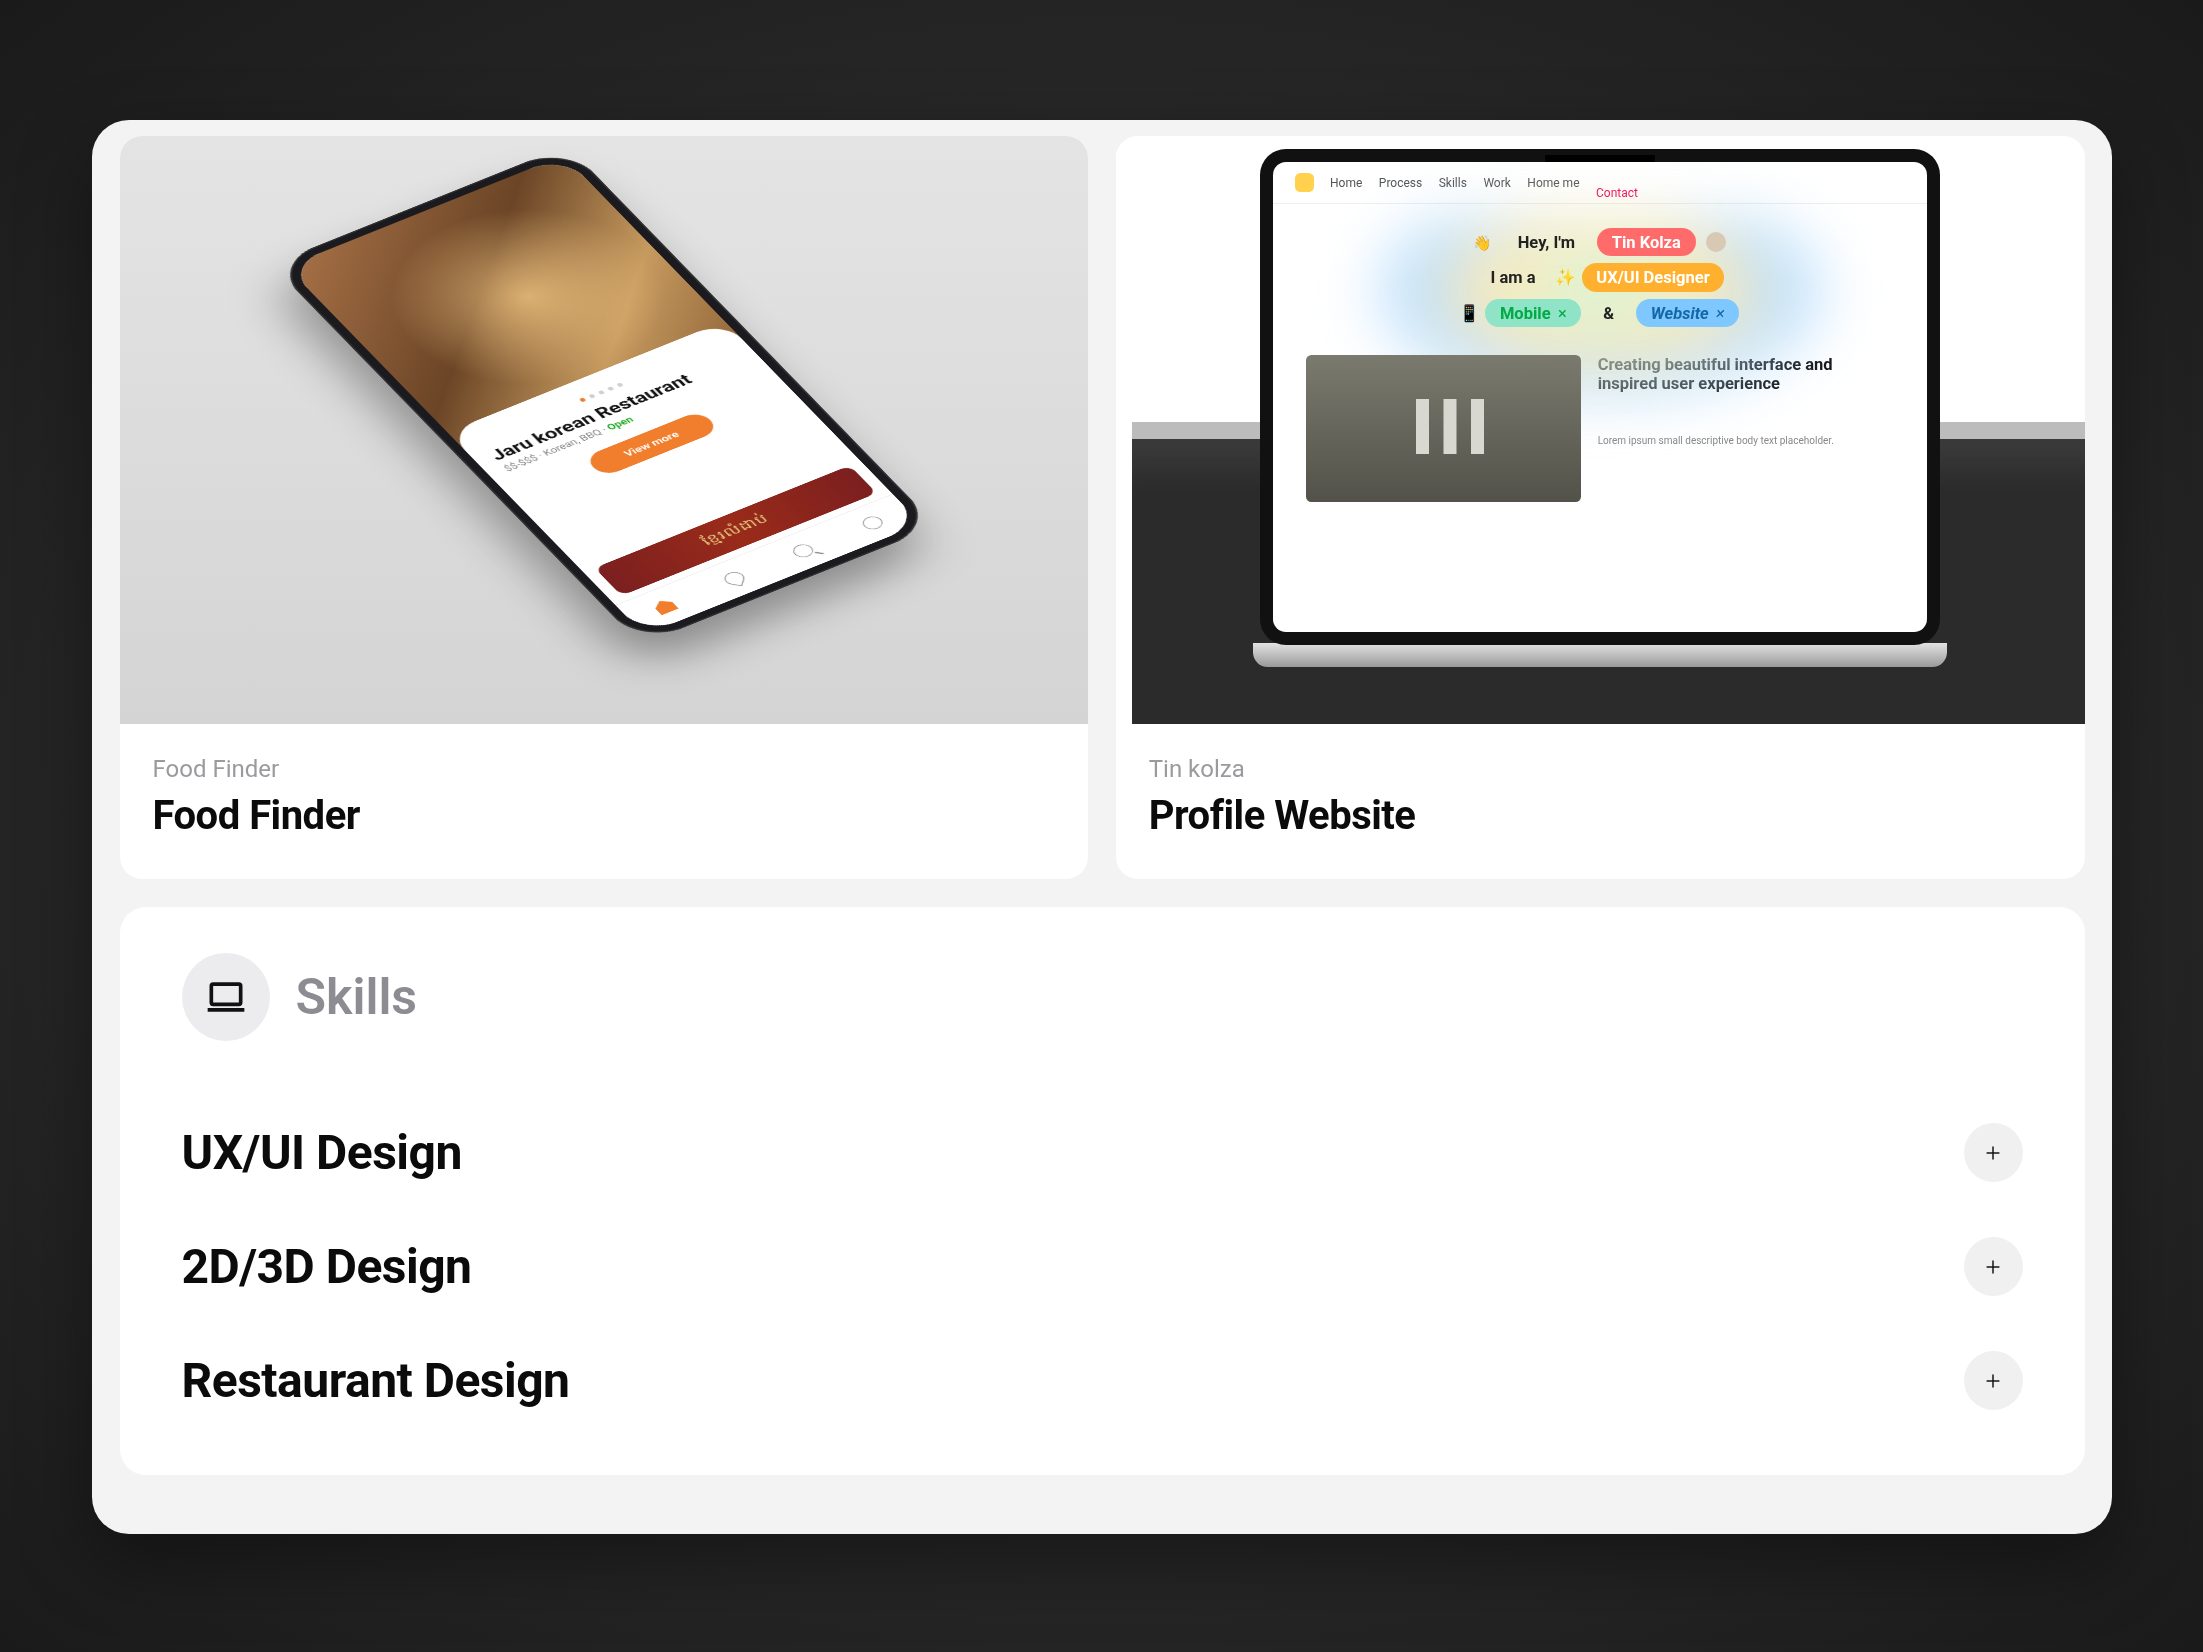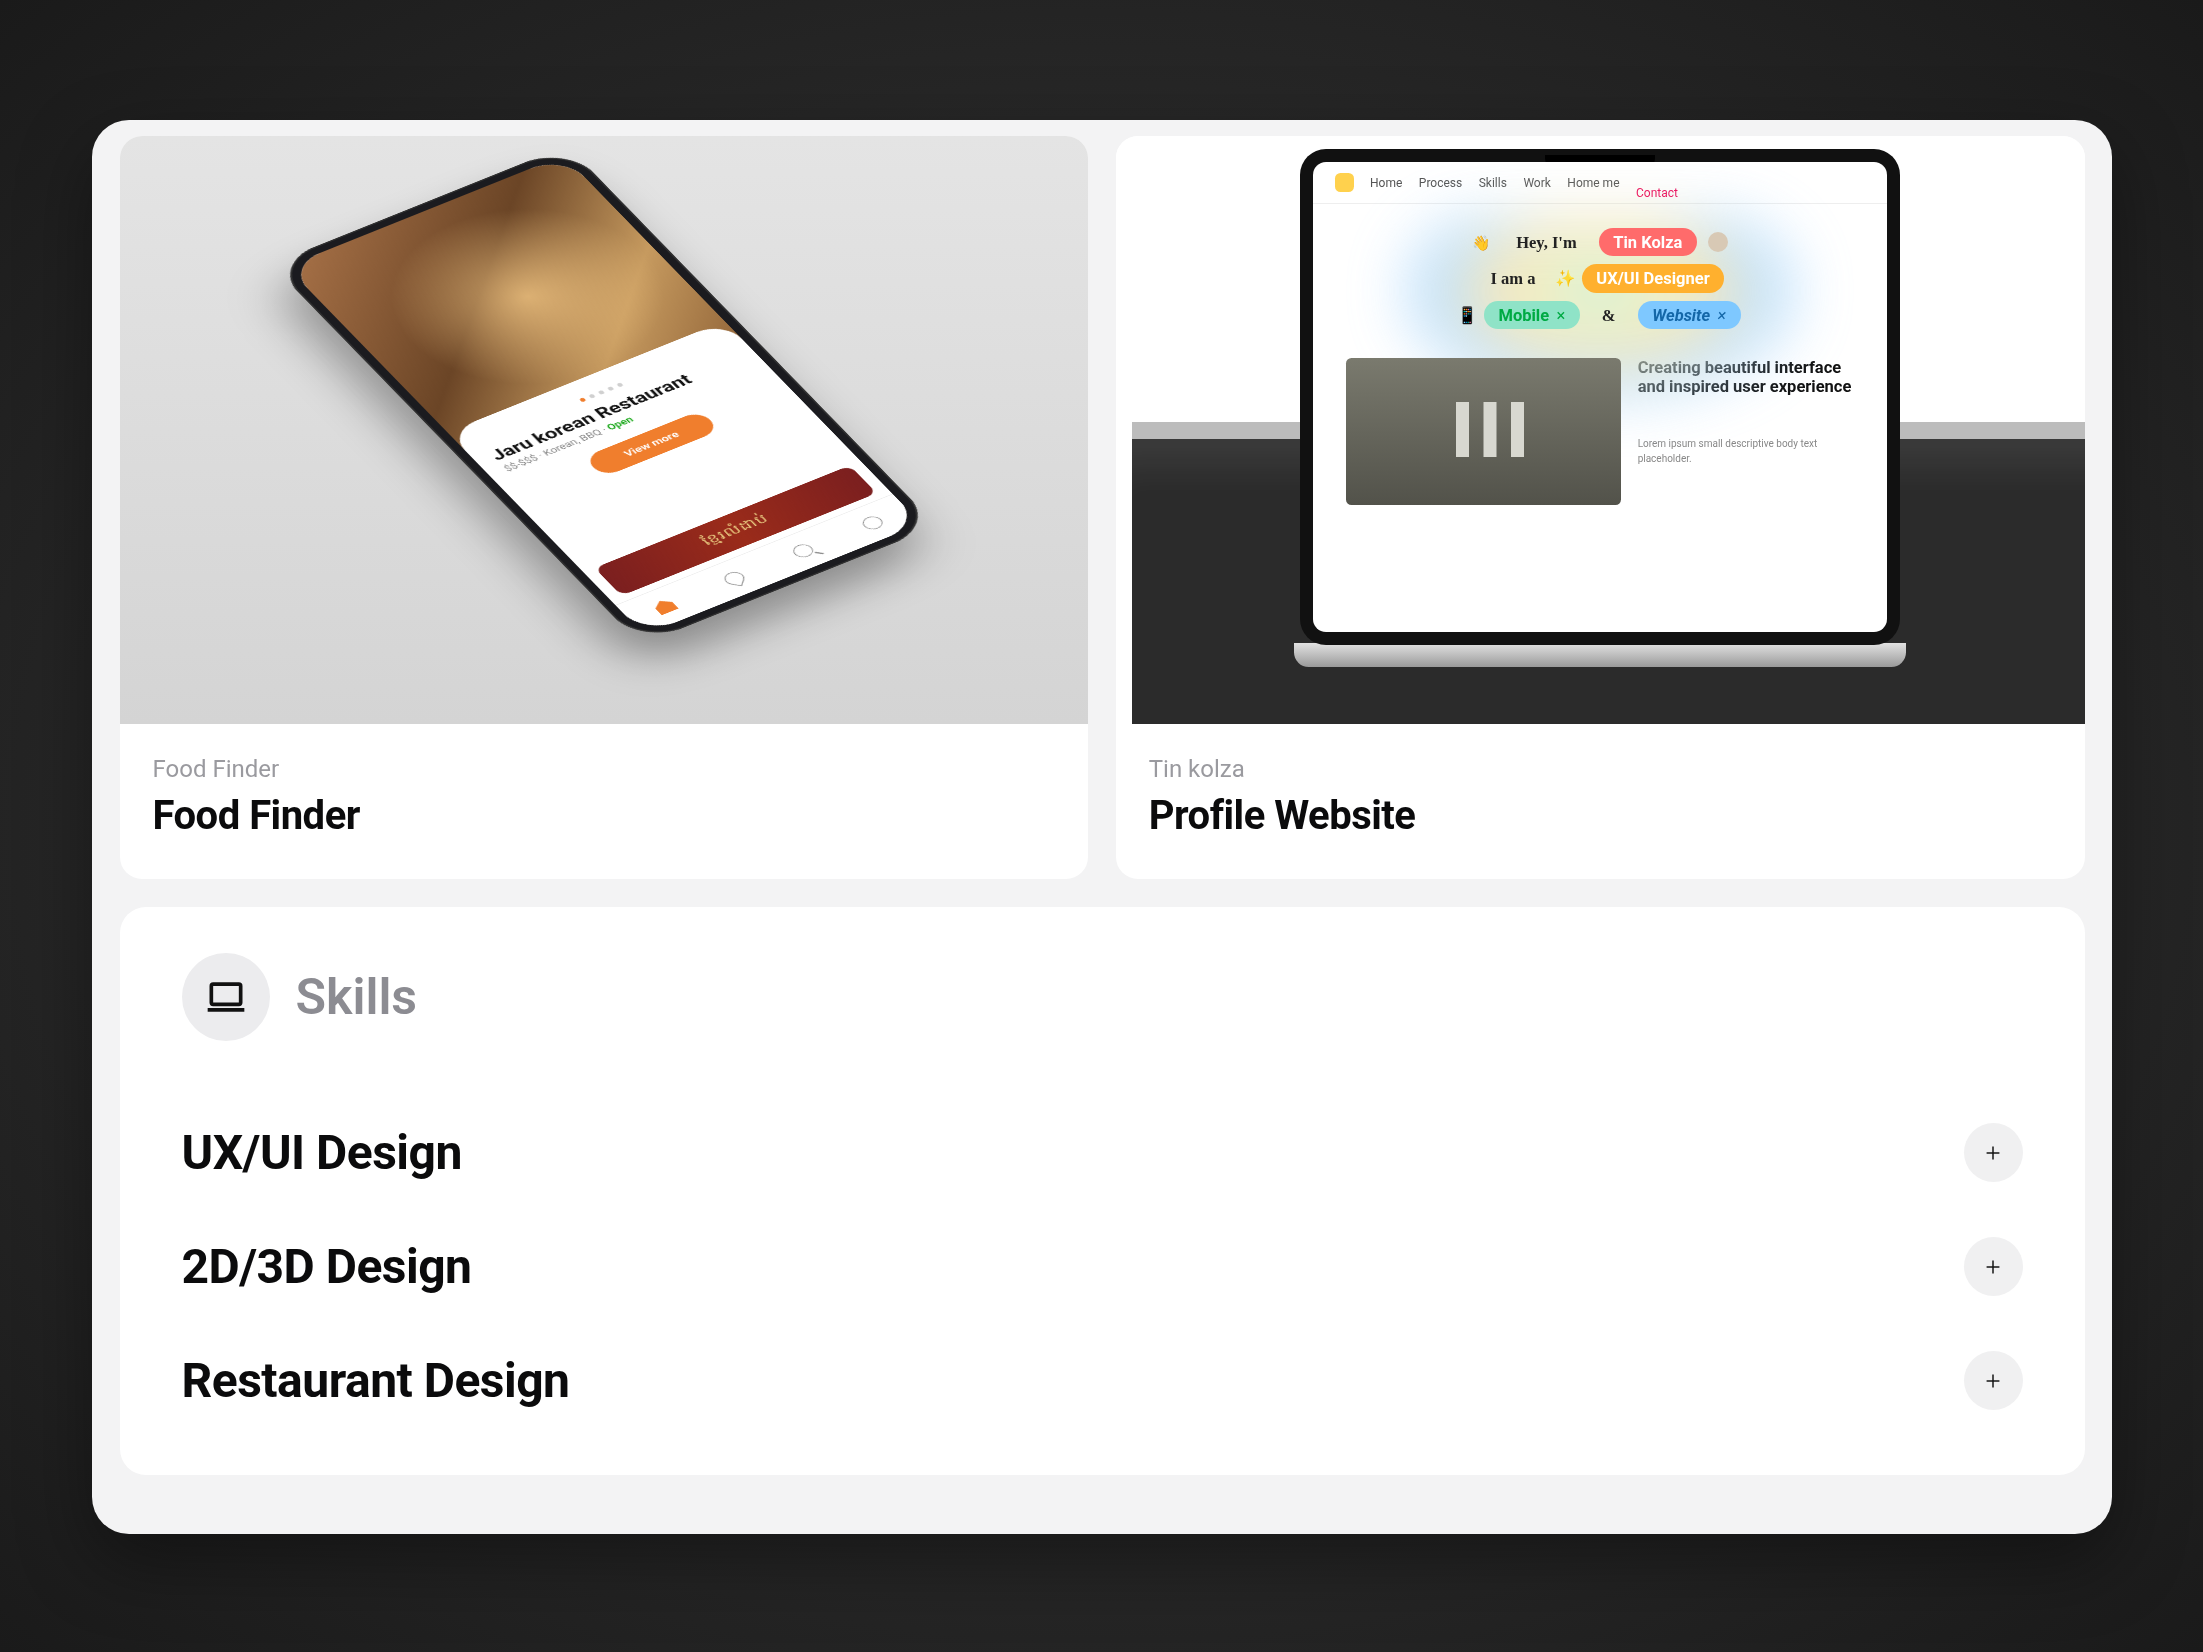--- a/index.html
+++ b/index.html
@@ -66,29 +66,29 @@
     .phone-nav span { width:20px; height:20px; display:block; }
     .phone-nav .home { background:#f07e2d; clip-path: polygon(50% 0,100% 40%,100% 100%,0 100%,0 40%); }
     .phone-nav .pin { border:1.8px solid #888; border-radius:50% 50% 50% 0; transform:rotate(-45deg); }
     .phone-nav .search { border:1.8px solid #888; border-radius:50%; position:relative; }
     .phone-nav .search::after{content:"";position:absolute;width:1.8px;height:9.2px;background:#888;right:-3.7px;bottom:-7.3px;transform:rotate(-45deg);}
     .phone-nav .user { border:1.8px solid #888; border-radius:50%; }
 
     
     .pedestal { position:absolute; left:16.5px; right:-37px; bottom:-9.2px; height:294px; background:#2b2b2b; box-shadow: inset 0 55px 37px -27.5px rgba(255,255,255,0.08); }
     .pedestal-top { position:absolute; left:16.5px; right:-37px; bottom:275px; height:27.5px; background:#bcbcbc; }
-    .laptop { position:absolute; left:50%; top:13px; transform:translateX(-50%); width:600px; }
+    .laptop { position:absolute; left:50%; top:13px; transform:translateX(-50%); width:680px; }
     .laptop-lid { width:100%; height:496px; background:#111; border-radius:26px; padding:13px; position:relative; }
     .laptop-lid::before{content:"";position:absolute;top:5.5px;left:50%;transform:translateX(-50%);width:110px;height:13px;background:#000;border-radius:0 0 9.2px 9.2px;}
     .laptop-screen { width:100%; height:100%; background:#fff; border-radius:13px; overflow:hidden; position:relative; }
     .lap-nav { height:42px; display:flex; align-items:center; gap:16.5px; padding:0 22px; border-bottom:0.9px solid #eee; font-size:12px; color:#555; }
     .lap-nav .brand{ width:18.4px;height:18.4px;background:#ffd14d;border-radius:5.5px; }
     .lap-hero { padding:24px 37px 11px; text-align:center; }
     .chip { display:inline-flex; align-items:center; padding:4.6px 14.7px; border-radius:16.5px; font-weight:700; color:#fff; font-size:16.5px; margin:0 1.8px 7.3px; }
-    .chip.grey{background:transparent;color:#222;font-family:Liberation Serif, serif;}
+    .chip.grey{background:transparent;color:#222;}
     .chip.red{background:#ff6b6b;}
     .chip.sun{background:#ffb02e;}
     .chip.mint{background:#8fe3c7;color:#0a4; position:relative;}
     .chip.mint::after{content:"×"; margin-left:7.3px; font-weight:400;}
     .chip.sky{background:#7ec8ff;color:#1467a8; position:relative;font-style:italic;}
     .chip.sky::after{content:"×"; margin-left:7.3px; font-weight:400;}
     .hero-glow{position:absolute; left:15%; right:15%; top:55px; height:184px; background:radial-gradient(ellipse at 50% 40%, #b6f5d8 0%, #ffe29a 35%, #9ad0ff 60%, transparent 75%); filter:blur(27.5px); opacity:0.7; z-index:0;}
     .lap-hero > *{position:relative;z-index:1;}
     .wave{display:inline-block;margin-right:5.5px;}
     .avatar-mini{width:20px;height:20px;background:#d8c9b5;border-radius:50%;display:inline-block;vertical-align:middle;margin-left:5.5px;position:relative;top:-1.8px;}

